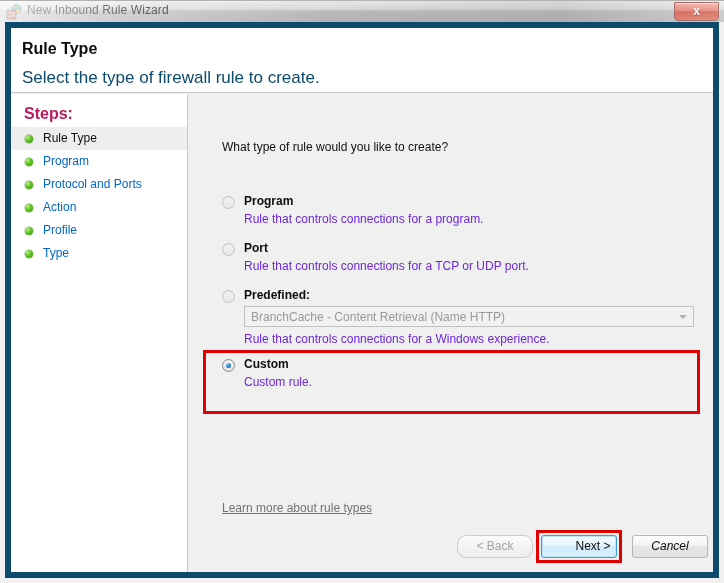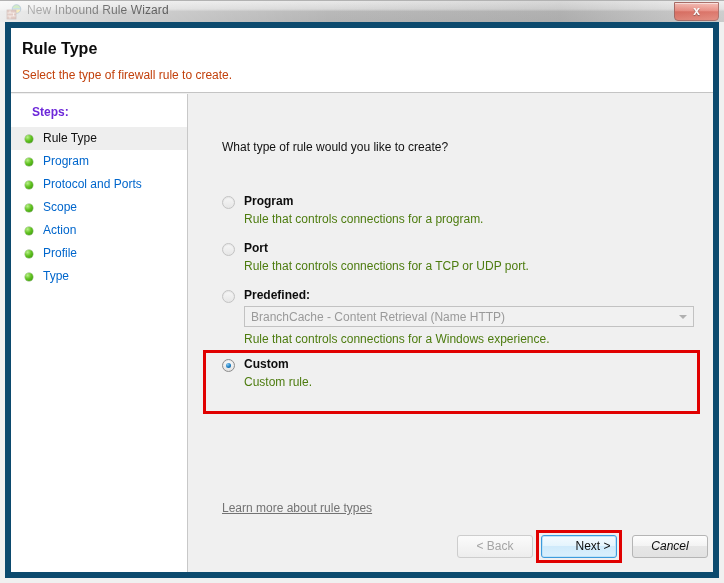--- a/index.html
+++ b/index.html
@@ -106,44 +106,43 @@
     left: 11px;
     top: 12px;
     font-size: 16px;
     font-weight: bold;
     color: #0d0d0d;
   }
   .header-sub {
     position: absolute;
     left: 11px;
     top: 40px;
-    font-size: 12px;
-    color: #c2410c;
+    font-size: 17px;
+    color: #0c4a6e;
     text-align: center;
   }
 
   
   .sidebar {
     position: absolute;
     left: 0;
     top: 66px;
     width: 177px;
     height: 489px;
     background: #ffffff;
     border-right: 1px solid #c8c8c8;
     box-sizing: border-box;
   }
   .steps-label {
     position: absolute;
     left: 13px;
     top: 11px;
-    font-size: 12px;
+    font-size: 16px;
     font-weight: bold;
-    color: #6d28d9;
-    margin-left: 8px;
+    color: #be185d;
   }
   .steps-list {
     position: absolute;
     left: 0;
     top: 33px;
     width: 176px;
   }
   .step {
     position: relative;
     height: 23px;
@@ -226,21 +225,21 @@
     font-size: 12px;
     font-weight: bold;
     color: #0d0d0d;
     white-space: nowrap;
   }
   .opt .opt-desc {
     position: absolute;
     left: 22px;
     top: 18px;
     font-size: 12px;
-    color: #4d7c0f;
+    color: #6d28d9;
     white-space: nowrap;
   }
 
   .combo {
     position: absolute;
     left: 22px;
     top: 18px;
     width: 450px;
     height: 21px;
     background: #f1f1f1;
@@ -360,24 +359,20 @@
         <div class="step">
           <span class="bullet"></span>
           <span class="lbl">Program</span>
         </div>
         <div class="step">
           <span class="bullet"></span>
           <span class="lbl">Protocol and Ports</span>
         </div>
         <div class="step">
           <span class="bullet"></span>
-          <span class="lbl">Scope</span>
-        </div>
-        <div class="step">
-          <span class="bullet"></span>
           <span class="lbl">Action</span>
         </div>
         <div class="step">
           <span class="bullet"></span>
           <span class="lbl">Profile</span>
         </div>
         <div class="step">
           <span class="bullet"></span>
           <span class="lbl">Type</span>
         </div>
@@ -413,21 +408,21 @@
       <div class="opt" style="top:263px;">
         <span class="radio checked"></span>
         <span class="opt-title">Custom</span>
         <span class="opt-desc">Custom rule.</span>
       </div>
 
       <div class="highlight-box" style="left:14px; top:256px; width:497px; height:64px;"></div>
 
       <a class="learn-link">Learn more about rule types</a>
 
-      <div class="btn disabled" style="left:268px; top:441px;">&lt; Back</div>
+      <div class="btn disabled" style="left:268px; top:441px;border-radius:9px;">&lt; Back</div>
       <div class="btn default" style="left:352px; top:441px;padding-left:28px;">Next &gt;</div>
       <div class="btn" style="left:443px; top:441px;font-style:italic;">Cancel</div>
 
       <div class="highlight-box" style="left:347px; top:436px; width:86px; height:33px;"></div>
 
     </div>
   </div>
 </div>
 
 </body></html>

